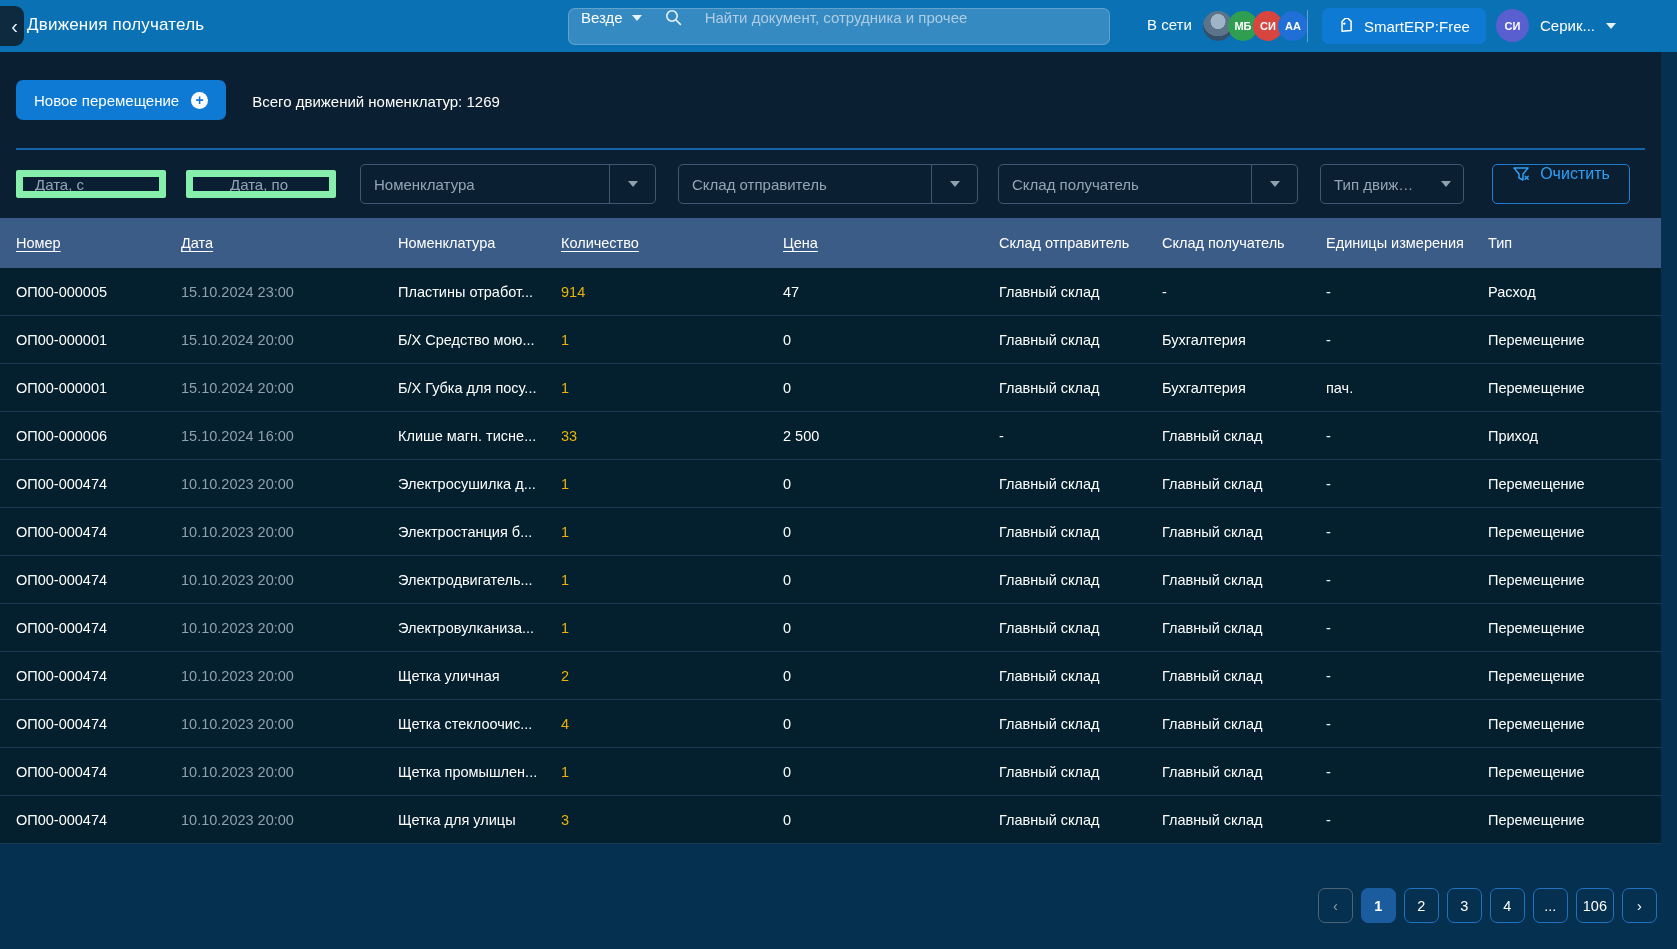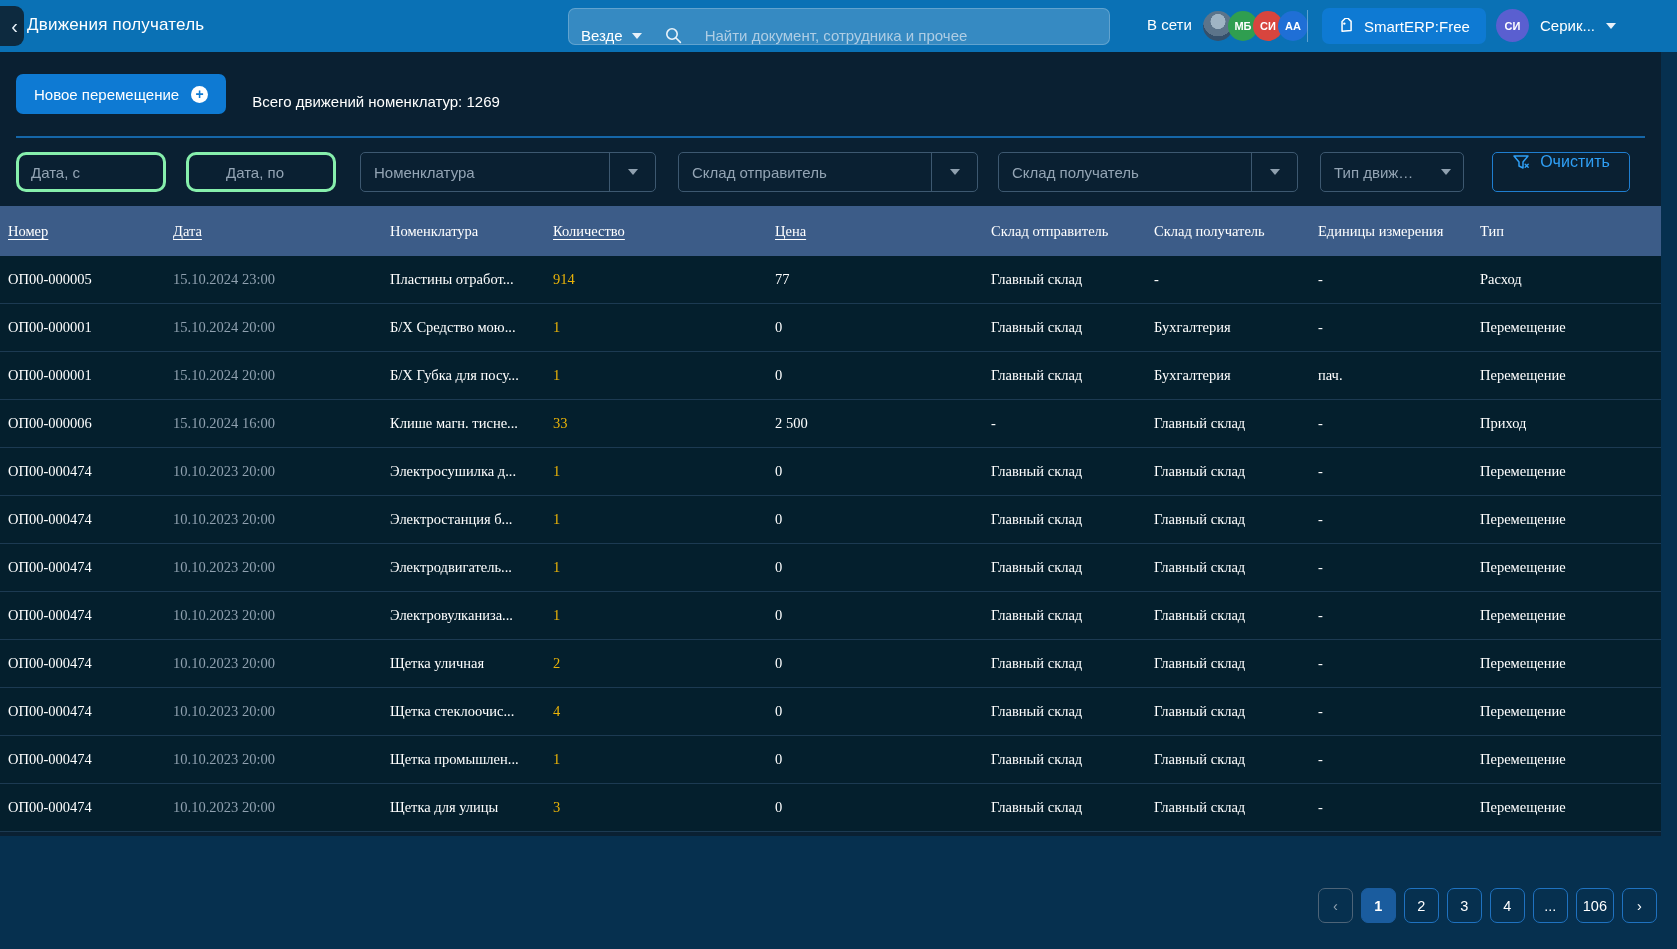--- a/index.html
+++ b/index.html
@@ -20,21 +20,21 @@
     position:absolute; left:-16px; top:6px; width:40px; height:40px;
     background:#0d2a3f; border:none; border-radius:9px; color:#e8f2fa;
     font-size:20px; text-align:right; padding-right:6px; cursor:pointer;
   }
   .topbar-title {
     position:absolute; left:27px; top:15px; font-size:17px; color:#ffffff; letter-spacing:.2px;
   }
   .global-search {
     position:absolute; left:568px; top:8px; width:542px; height:37px;
     background:rgba(255,255,255,.18); border:1px solid rgba(255,255,255,.22);
-    border-radius:7px; display:flex; align-items:flex-end; padding:0 12px; gap:23px;
+    border-radius:7px; display:flex; align-items:flex-start; padding:0 12px; gap:23px;
   }
   .scope { color:#fff; font-size:15px; display:flex; align-items:center; gap:9px; cursor:pointer; }
   .caret-down {
     width:0; height:0; border-left:5px solid transparent; border-right:5px solid transparent;
     border-top:6px solid #e7f1f9; display:inline-block;
   }
   .global-search input {
     flex:1; background:transparent; border:none; outline:none;
     color:#eaf3fa; font-size:15px; font-family:"Liberation Sans",sans-serif;
   }
@@ -55,21 +55,21 @@
     display:flex; align-items:center; gap:9px; cursor:pointer; font-family:"Liberation Sans",sans-serif;
   }
   .user-chip { position:absolute; left:1496px; top:9px; display:flex; align-items:center; gap:11px; cursor:pointer; }
   .user-chip .avatar { width:33px; height:33px; margin:0; }
   .user-name { font-size:15px; color:#fff; max-width:82px; white-space:nowrap; }
   
   .main {
     position:absolute; top:52px; left:0; width:1661px; height:784px;
     background:#0a2032;
   }
-  .toolbar { height:84px; display:flex; align-items:center; padding:0 16px; gap:26px; }
+  .toolbar { height:96px; display:flex; align-items:center; padding:0 16px; gap:26px; }
   .new-btn {
     height:40px; padding:0 18px; background:#0e7ad3; color:#fff; border:none; border-radius:7px;
     font-size:15px; display:flex; align-items:center; gap:12px; cursor:pointer;
     font-family:"Liberation Sans",sans-serif;
   }
   .plus-circle {
     width:17px; height:17px; border-radius:50%; background:#fff; color:#0e7ad3;
     font-size:14px; line-height:16px; text-align:center; font-weight:bold;
   }
   .search-box {
@@ -79,21 +79,21 @@
   .search-box input {
     flex:1; background:transparent; border:none; outline:none; color:#cfdce8; font-size:15px;
     font-family:"Liberation Sans",sans-serif;
   }
   .search-box input::placeholder { color:#8fa0af; }
   .total-label { font-size:15px; color:#fff; align-self:flex-start; margin-top:41px; }
   .toolbar-rule { height:2px; background:#1566a8; margin:0 16px; }
   
   .filters { height:68px; display:flex; align-items:center; padding:0 16px; }
   .f-input {
-    height:40px; border:3px solid #86efac; border-radius:10px; background:transparent;
+    height:28px; border:7px solid #86efac; border-radius:2px; background:transparent;
     color:#93a4b4; font-size:15px; padding:0 12px; font-family:"Liberation Sans",sans-serif;
     display:flex; align-items:center;
   }
   .f-input::placeholder { color:#93a4b4; }
   .f-select {
     height:40px; border:1px solid #3d5870; border-radius:5px; display:flex; align-items:center;
     color:#93a4b4; font-size:15px; cursor:pointer;
   }
   .f-select .lbl { flex:1; padding:0 13px; white-space:nowrap; overflow:hidden; text-overflow:ellipsis; }
   .f-select .caret-cell {
@@ -110,22 +110,21 @@
   .f-select:nth-of-type(4) { width:144px; margin-right:28px; }
   .clear-btn {
     width:138px; height:40px; border:1px solid #1f7ed0; border-radius:5px; background:transparent;
     color:#2f9ff5; font-size:16px; display:flex; align-items:flex-start; justify-content:center; gap:10px;
     cursor:pointer; font-family:"Liberation Sans",sans-serif;
   }
   
   .grid-row {
     display:grid;
     grid-template-columns:165px 217px 163px 222px 216px 163px 164px 162px 1fr;
-    padding-left:8px;
-    font-family:Liberation Serif, serif;
+    padding-left:16px;
   }
   .thead {
     background:#3c5c88; min-height:50px; align-items:center; color:#fff; font-size:14.5px;
     padding-top:7px; padding-bottom:7px;
   }
   .thead .th { padding-right:10px; line-height:1.25; cursor:default; }
   .thead .th.sortable { cursor:pointer; }
   .thead .th.sortable span { text-decoration:underline; text-underline-offset:3px; }
   .trow {
     background:#041f2d; height:48px; align-items:center; font-size:14.5px;
@@ -256,21 +255,21 @@
         <div class="th"><span>Склад получатель</span></div>
         <div class="th"><span>Единицы измерения</span></div>
         <div class="th"><span>Тип</span></div>
       </div>
     <div id="table-body">
         <div class="grid-row trow">
           <div class="td c-number">ОП00-000005</div>
           <div class="td c-date">15.10.2024 23:00</div>
           <div class="td c-item">Пластины отработ...</div>
           <div class="td c-qty"><a>914</a></div>
-          <div class="td c-price">77</div>
+          <div class="td c-price">47</div>
           <div class="td c-from">Главный склад</div>
           <div class="td c-to">-</div>
           <div class="td c-unit">-</div>
           <div class="td c-type">Расход</div>
         </div>
         <div class="grid-row trow">
           <div class="td c-number">ОП00-000001</div>
           <div class="td c-date">15.10.2024 20:00</div>
           <div class="td c-item">Б/Х Средство мою...</div>
           <div class="td c-qty"><a>1</a></div>

